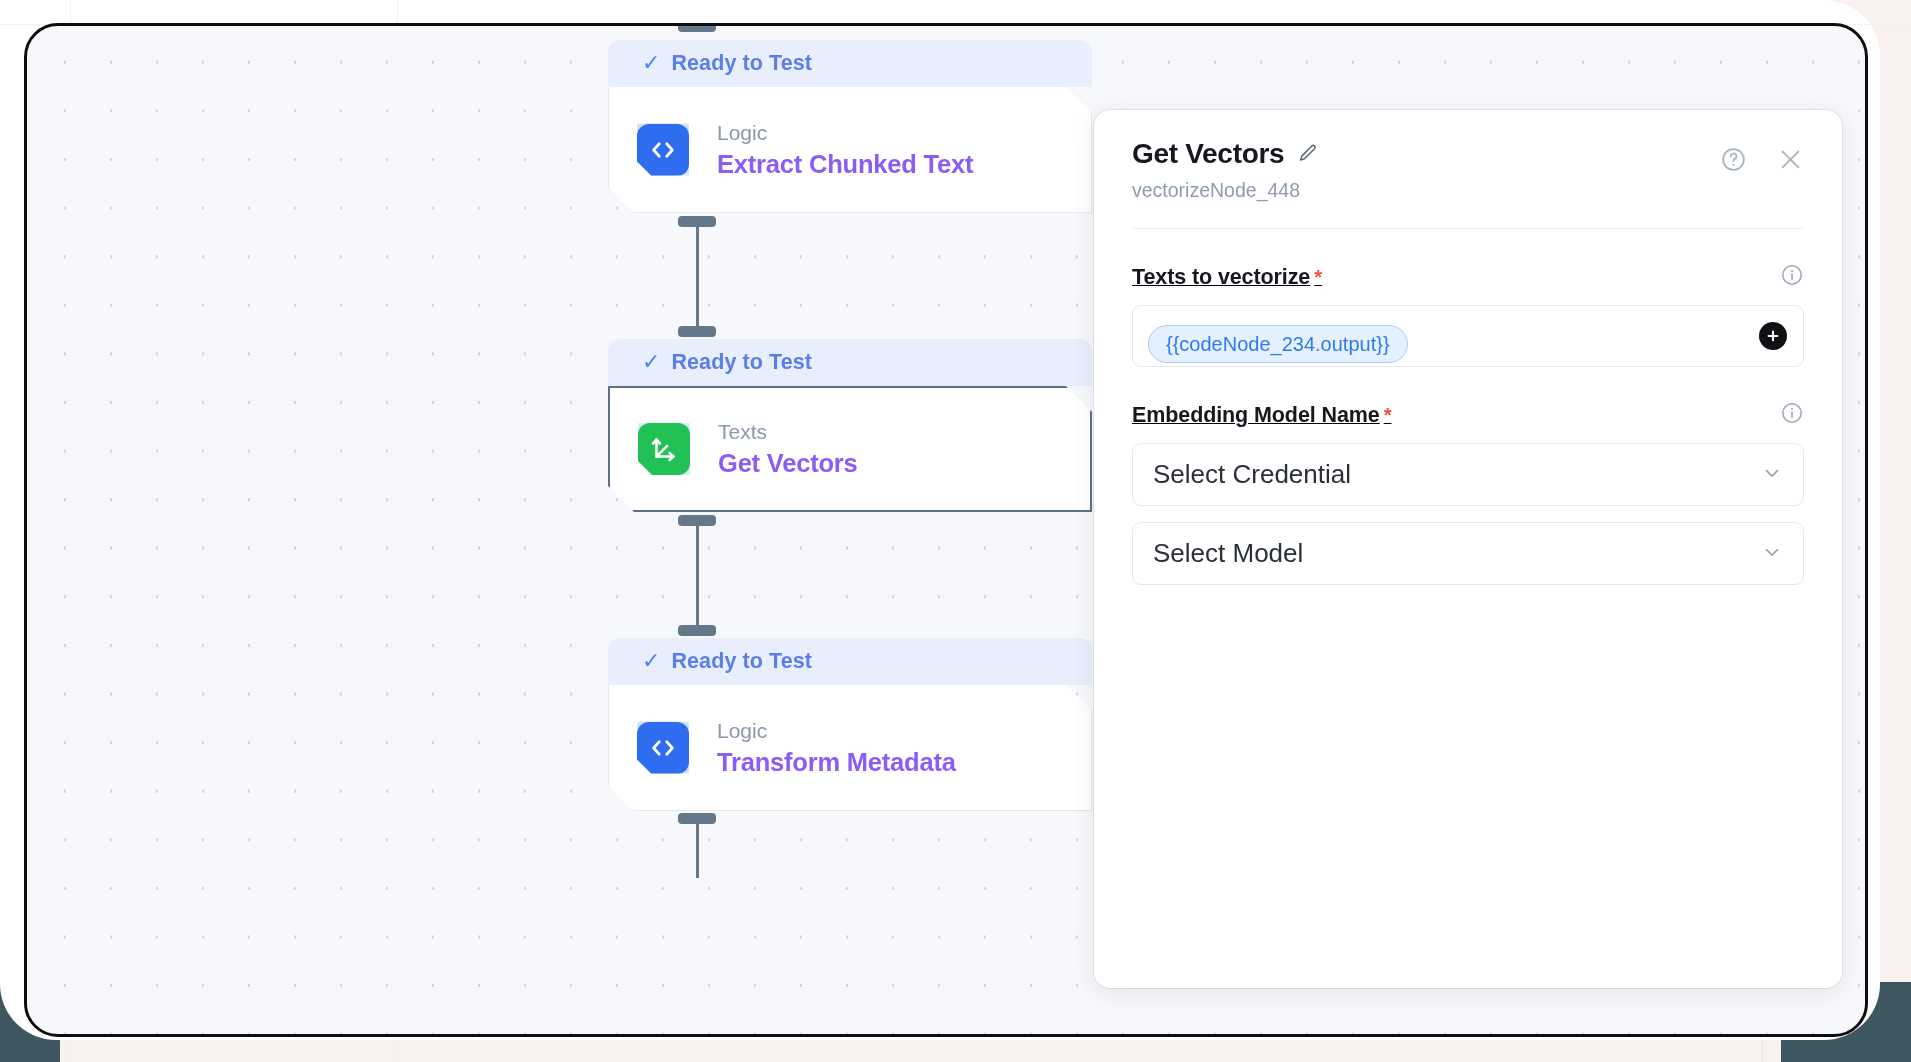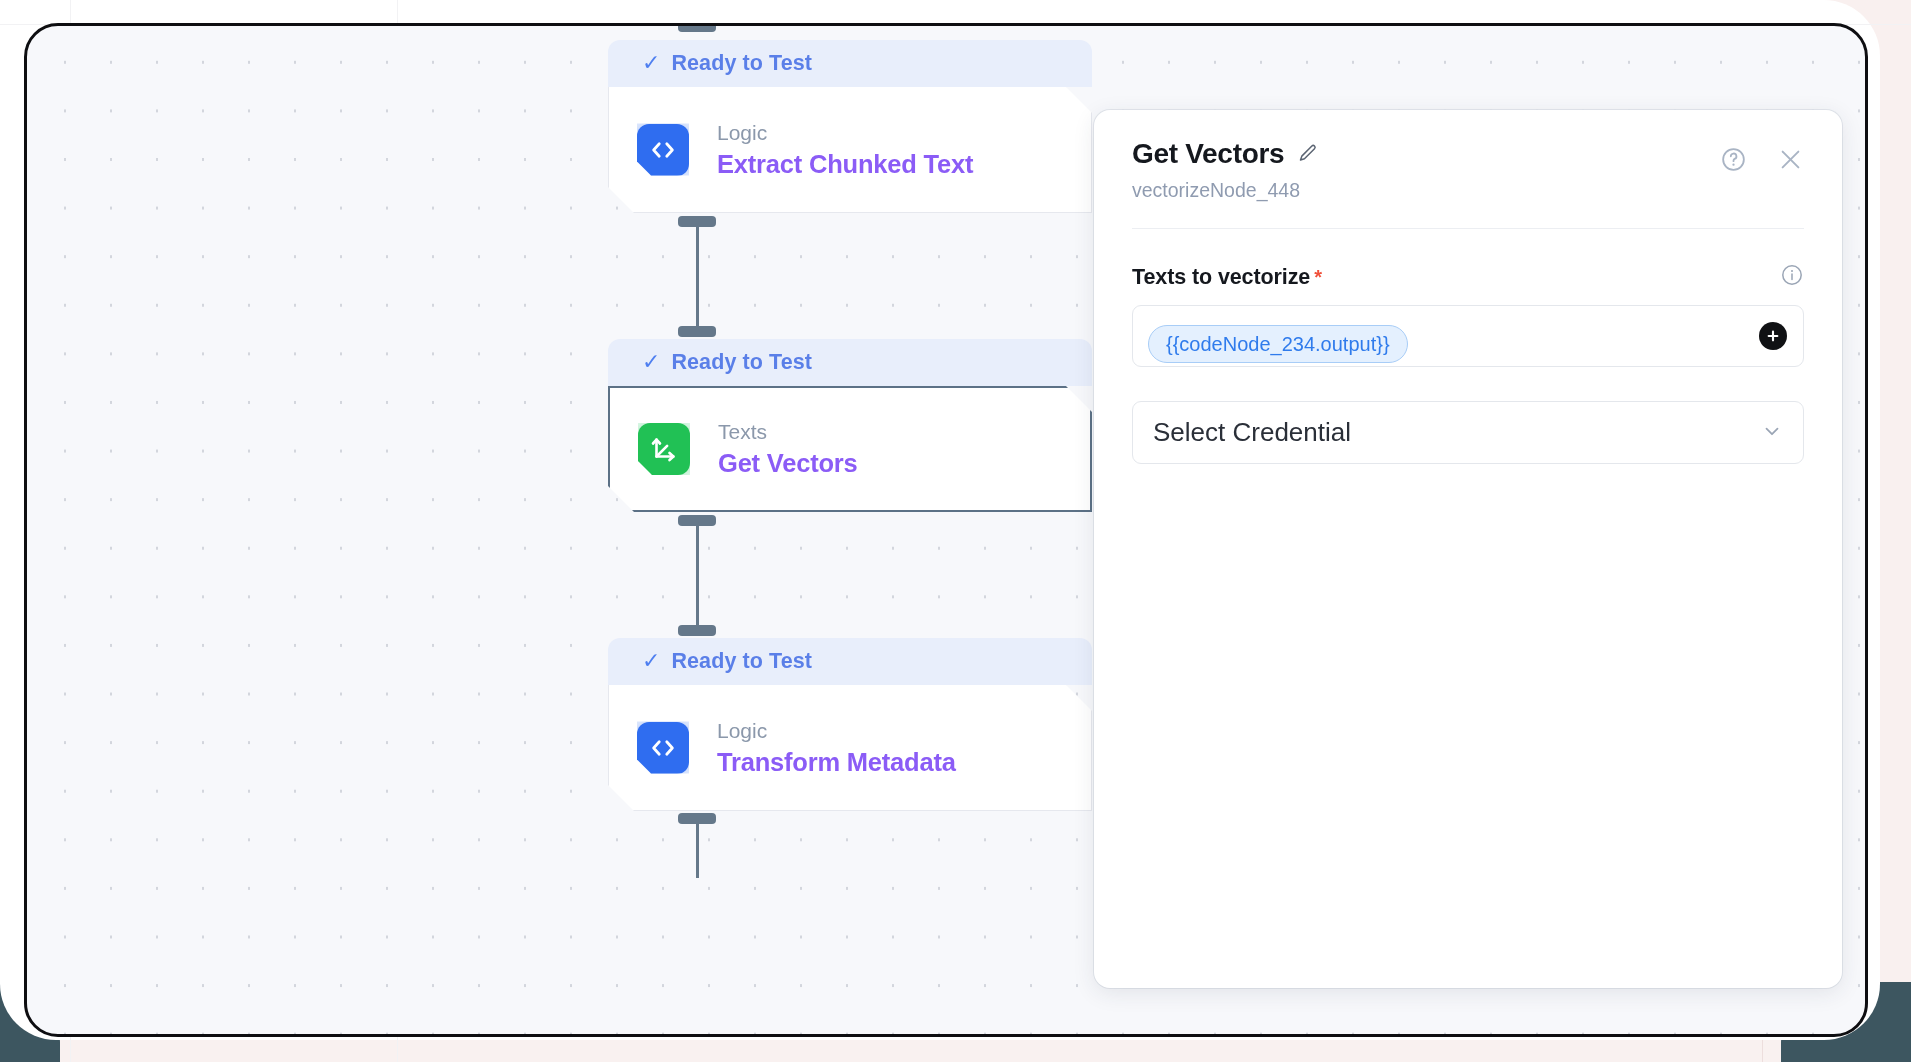--- a/index.html
+++ b/index.html
@@ -151,20 +151,21 @@
     position: absolute; right: 0px; top: 36px;
     display: flex; align-items: center; gap: 30px;
   }
   .head-icon { cursor: pointer; color: #a9b4c4; display: block; }
   .panel-divider { margin-top: 26px; height: 1px; background: #eceef2; }
 
   .field { margin-top: 34px; }
   .field-label-row {
     display: flex; align-items: center; justify-content: space-between;
     margin-bottom: 14px;
+    text-decoration: underline;
   }
   .field-label {
     font-size: 21.5px; font-weight: 700; color: #15181e; letter-spacing: -.1px;
   }
   .req { color: #f0503a; font-weight: 700; margin-left: 4px; font-size: 20px; }
   .info-icon { color: #9aa5b5; display: block; cursor: pointer; }
 
   .token-box {
     position: relative;
     min-height: 62px;
@@ -346,26 +347,46 @@
         <span class="add-btn">
           <svg width="16" height="16" viewBox="0 0 24 24" fill="none" stroke="#fff" stroke-width="3.2" stroke-linecap="round">
             <line x1="12" y1="5.5" x2="12" y2="18.5"></line>
             <line x1="5.5" y1="12" x2="18.5" y2="12"></line>
           </svg>
         </span>
       </div>
     </div>
 
     <div class="field">
+      <div class="field-label-row">
+        <div>
+          <span class="field-label">Embedding Model Name</span><span class="req">*</span>
+        </div>
+        <span class="info-icon">
+          <svg width="24" height="24" viewBox="0 0 24 24" fill="none" stroke="currentColor" stroke-width="1.5">
+            <circle cx="12" cy="12" r="9.2"></circle>
+            <line x1="12" y1="11" x2="12" y2="16.5" stroke-linecap="round"></line>
+            <circle cx="12" cy="7.9" r="1" fill="currentColor" stroke="none"></circle>
+          </svg>
+        </span>
+      </div>
 
       <div class="select-box">
         <span class="select-text">Select Credential</span>
         <span class="chev">
           <svg width="22" height="22" viewBox="0 0 24 24" fill="none" stroke="currentColor" stroke-width="1.9" stroke-linecap="round" stroke-linejoin="round">
             <polyline points="6 9.5 12 15.5 18 9.5"></polyline>
           </svg>
         </span>
       </div>
 
+      <div class="select-box">
+        <span class="select-text">Select Model</span>
+        <span class="chev">
+          <svg width="22" height="22" viewBox="0 0 24 24" fill="none" stroke="currentColor" stroke-width="1.9" stroke-linecap="round" stroke-linejoin="round">
+            <polyline points="6 9.5 12 15.5 18 9.5"></polyline>
+          </svg>
+        </span>
+      </div>
     </div>
 
   </div>
 </div>
 
 </body></html>

